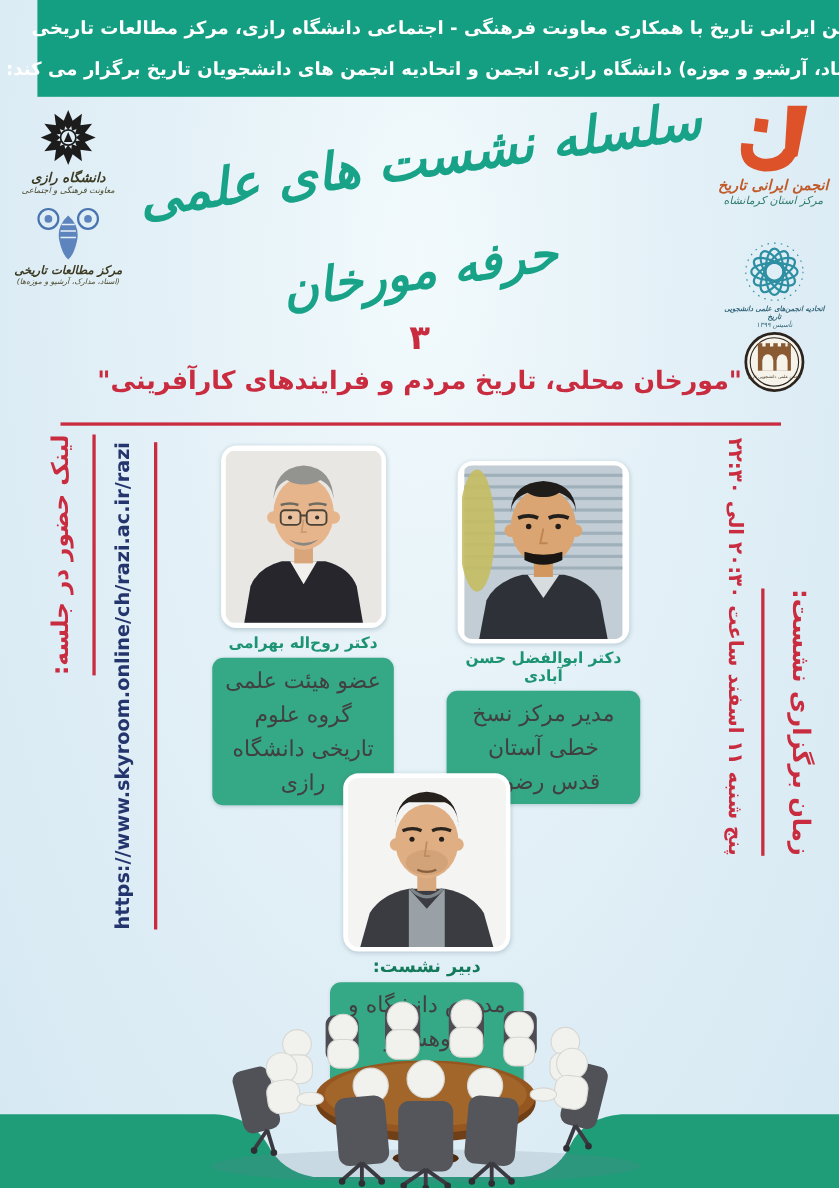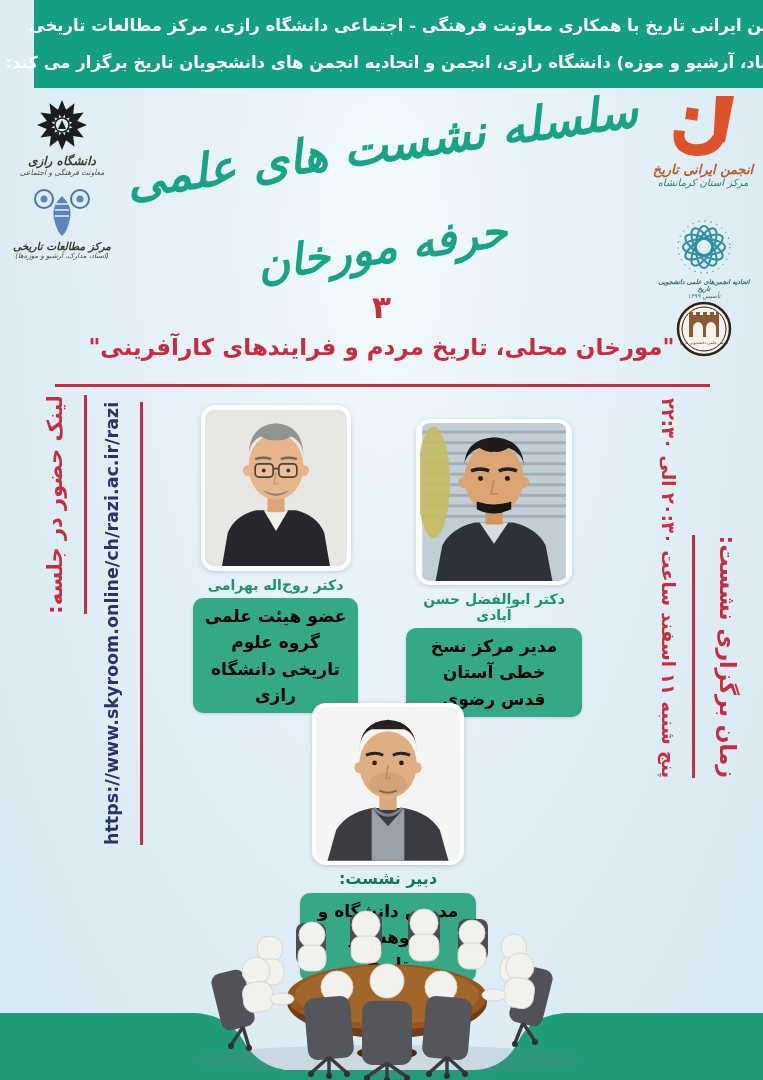--- a/index.html
+++ b/index.html
@@ -57,22 +57,22 @@
   .rot-right .line2 { text-align:right; line-height:48px; color:#c92c3f;
     font-size:18px; font-weight:bold; }
   
   .card { position:absolute; text-align:center; direction:rtl; }
   .photo-frame { background:#fff; border-radius:14px; padding:4px; margin:0 auto;
     box-shadow:0 1px 4px rgba(60,90,110,.25); overflow:hidden; }
   .photo-frame svg { display:block; border-radius:10px; }
   .speaker-name { margin-top:6px; font-size:14px; font-weight:bold; color:#1c9372; }
   .mod-heading { margin-top:4px; font-size:16px; font-weight:bold; color:#127a5b; }
   .mod-name { font-size:17px; font-weight:bold; color:#127a5b; }
-  .role-box { margin:5px auto 0; background:#35a885; border-radius:10px; color:#000000;
-    font-size:17px; font-weight:bold; padding:5px 6px; line-height:1.55;
+  .role-box { margin:5px auto 0; background:#35a885; border-radius:10px; color:#404040;
+    font-size:20px; font-weight:normal; padding:5px 6px; line-height:1.55;
     box-shadow:0 1px 3px rgba(60,90,110,.2); }
   .card-a { left:193px; top:405px; width:165px; }
   .card-a .photo-frame { width:150px; }
   .card-b { left:406px; top:419px; width:176px; }
   .card-b .photo-frame { width:156px; }
   .card-c { left:300px; top:663px; width:176px;margin-top:40px; }
   .card-c .photo-frame { width:152px; }
   
   .bottom-scene { position:absolute; left:0; top:905px; width:763px; height:175px; }
 </style>

